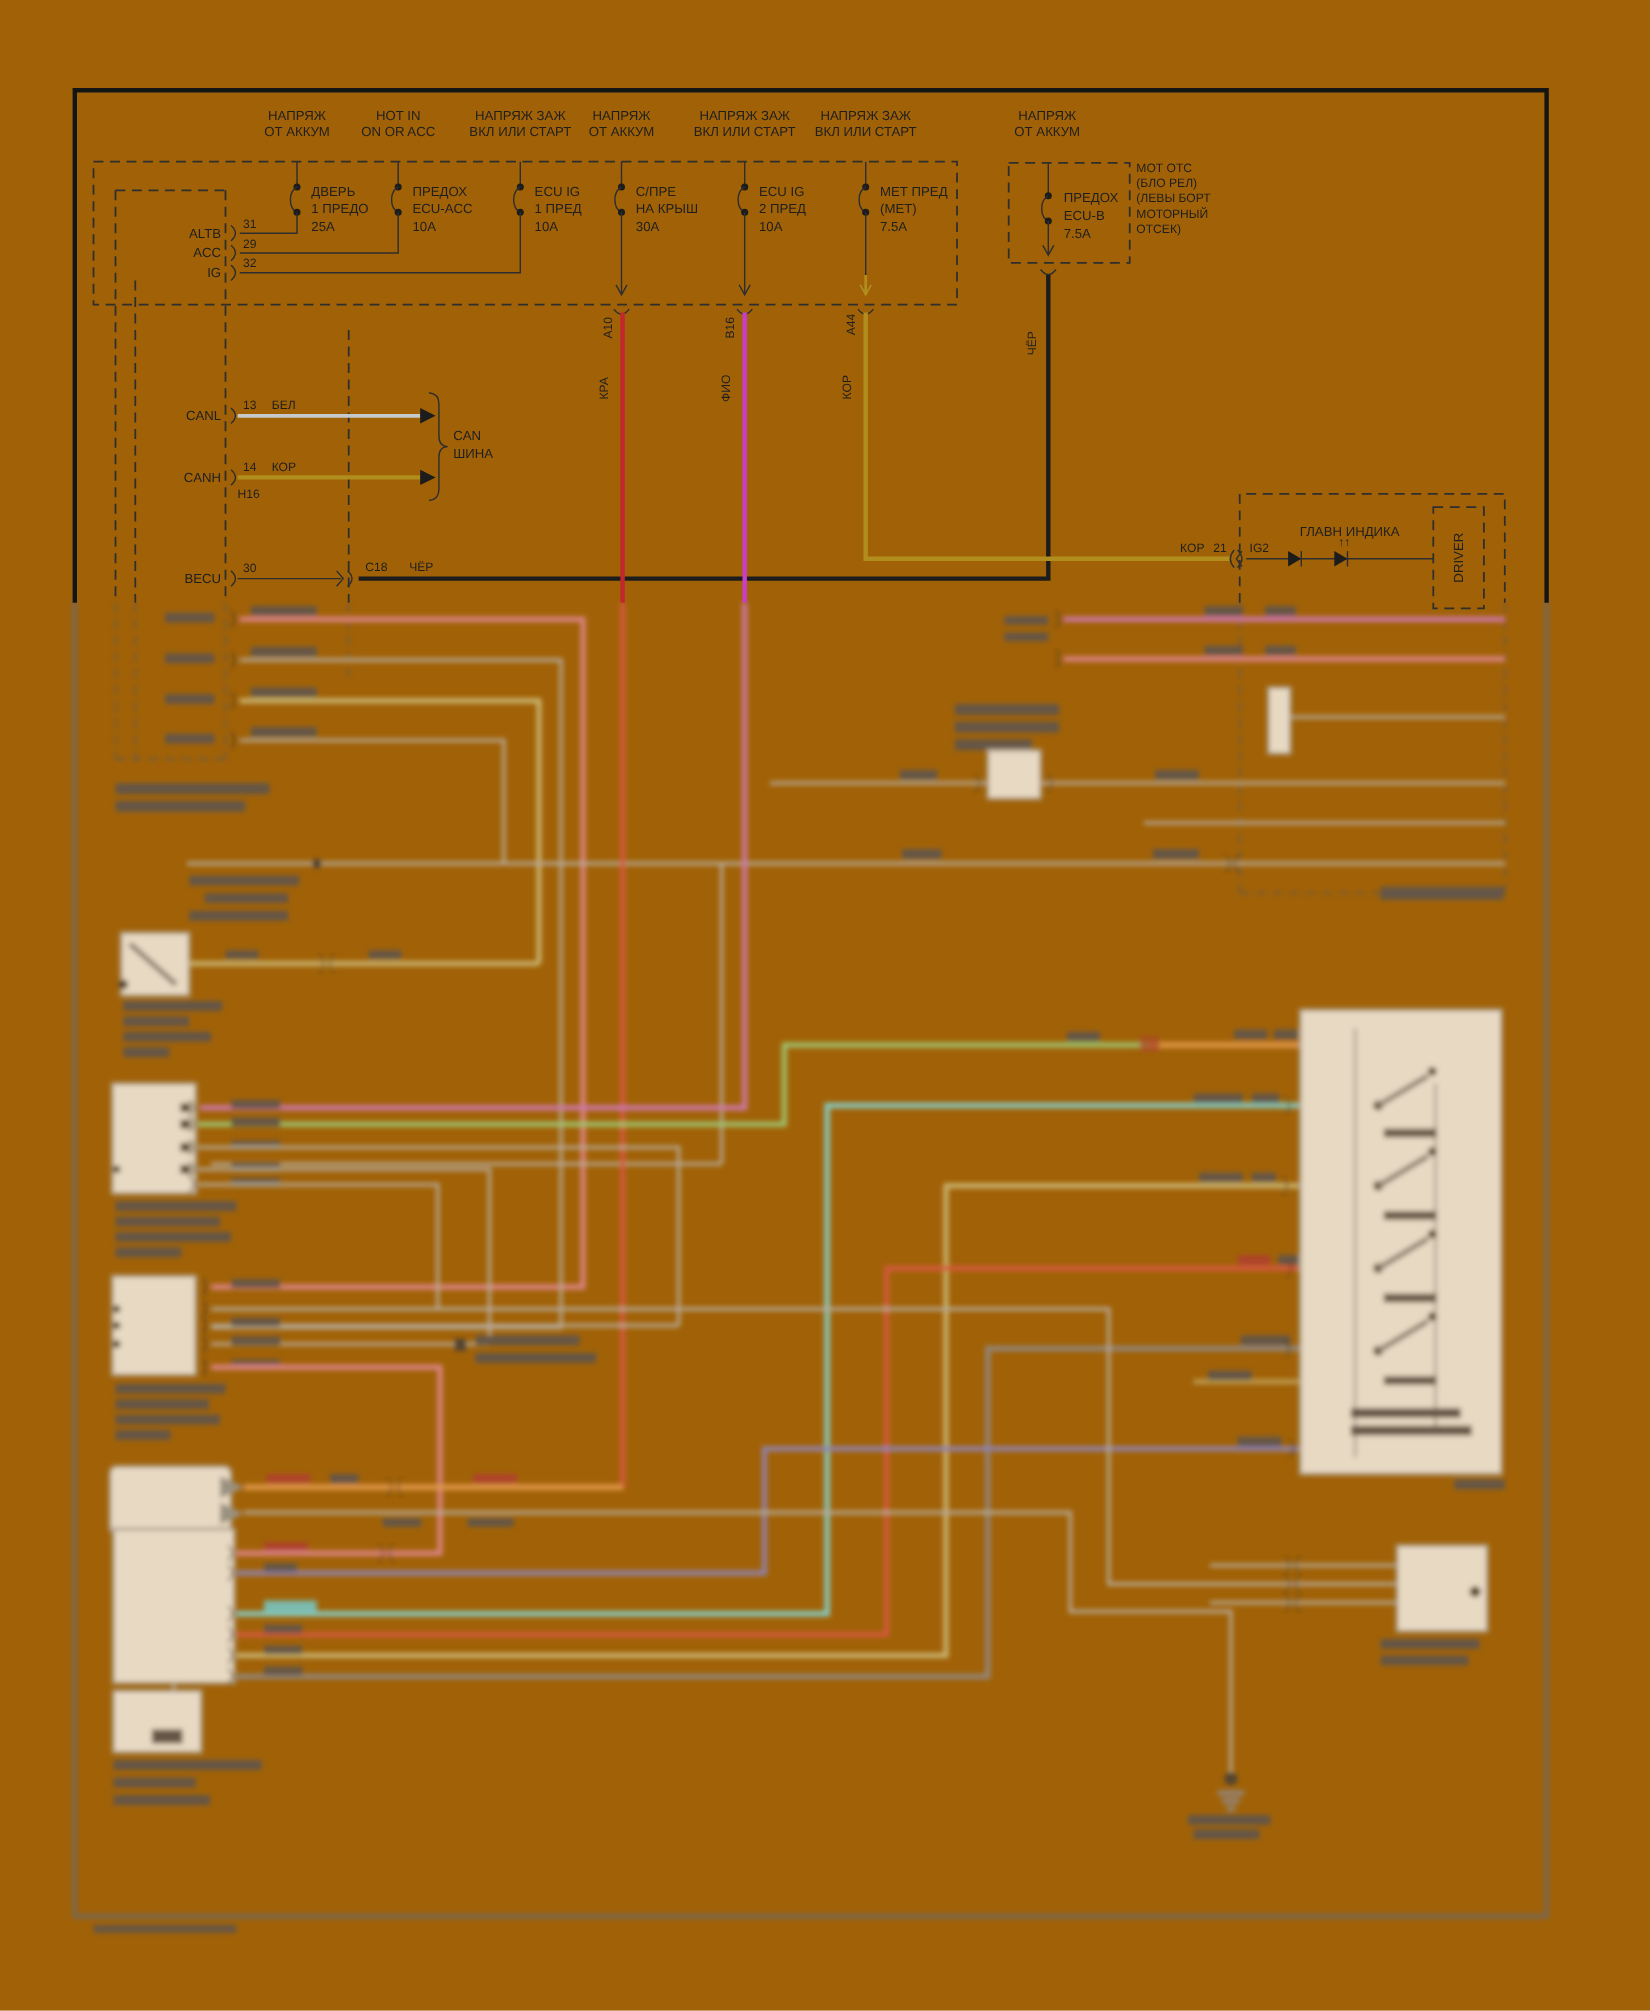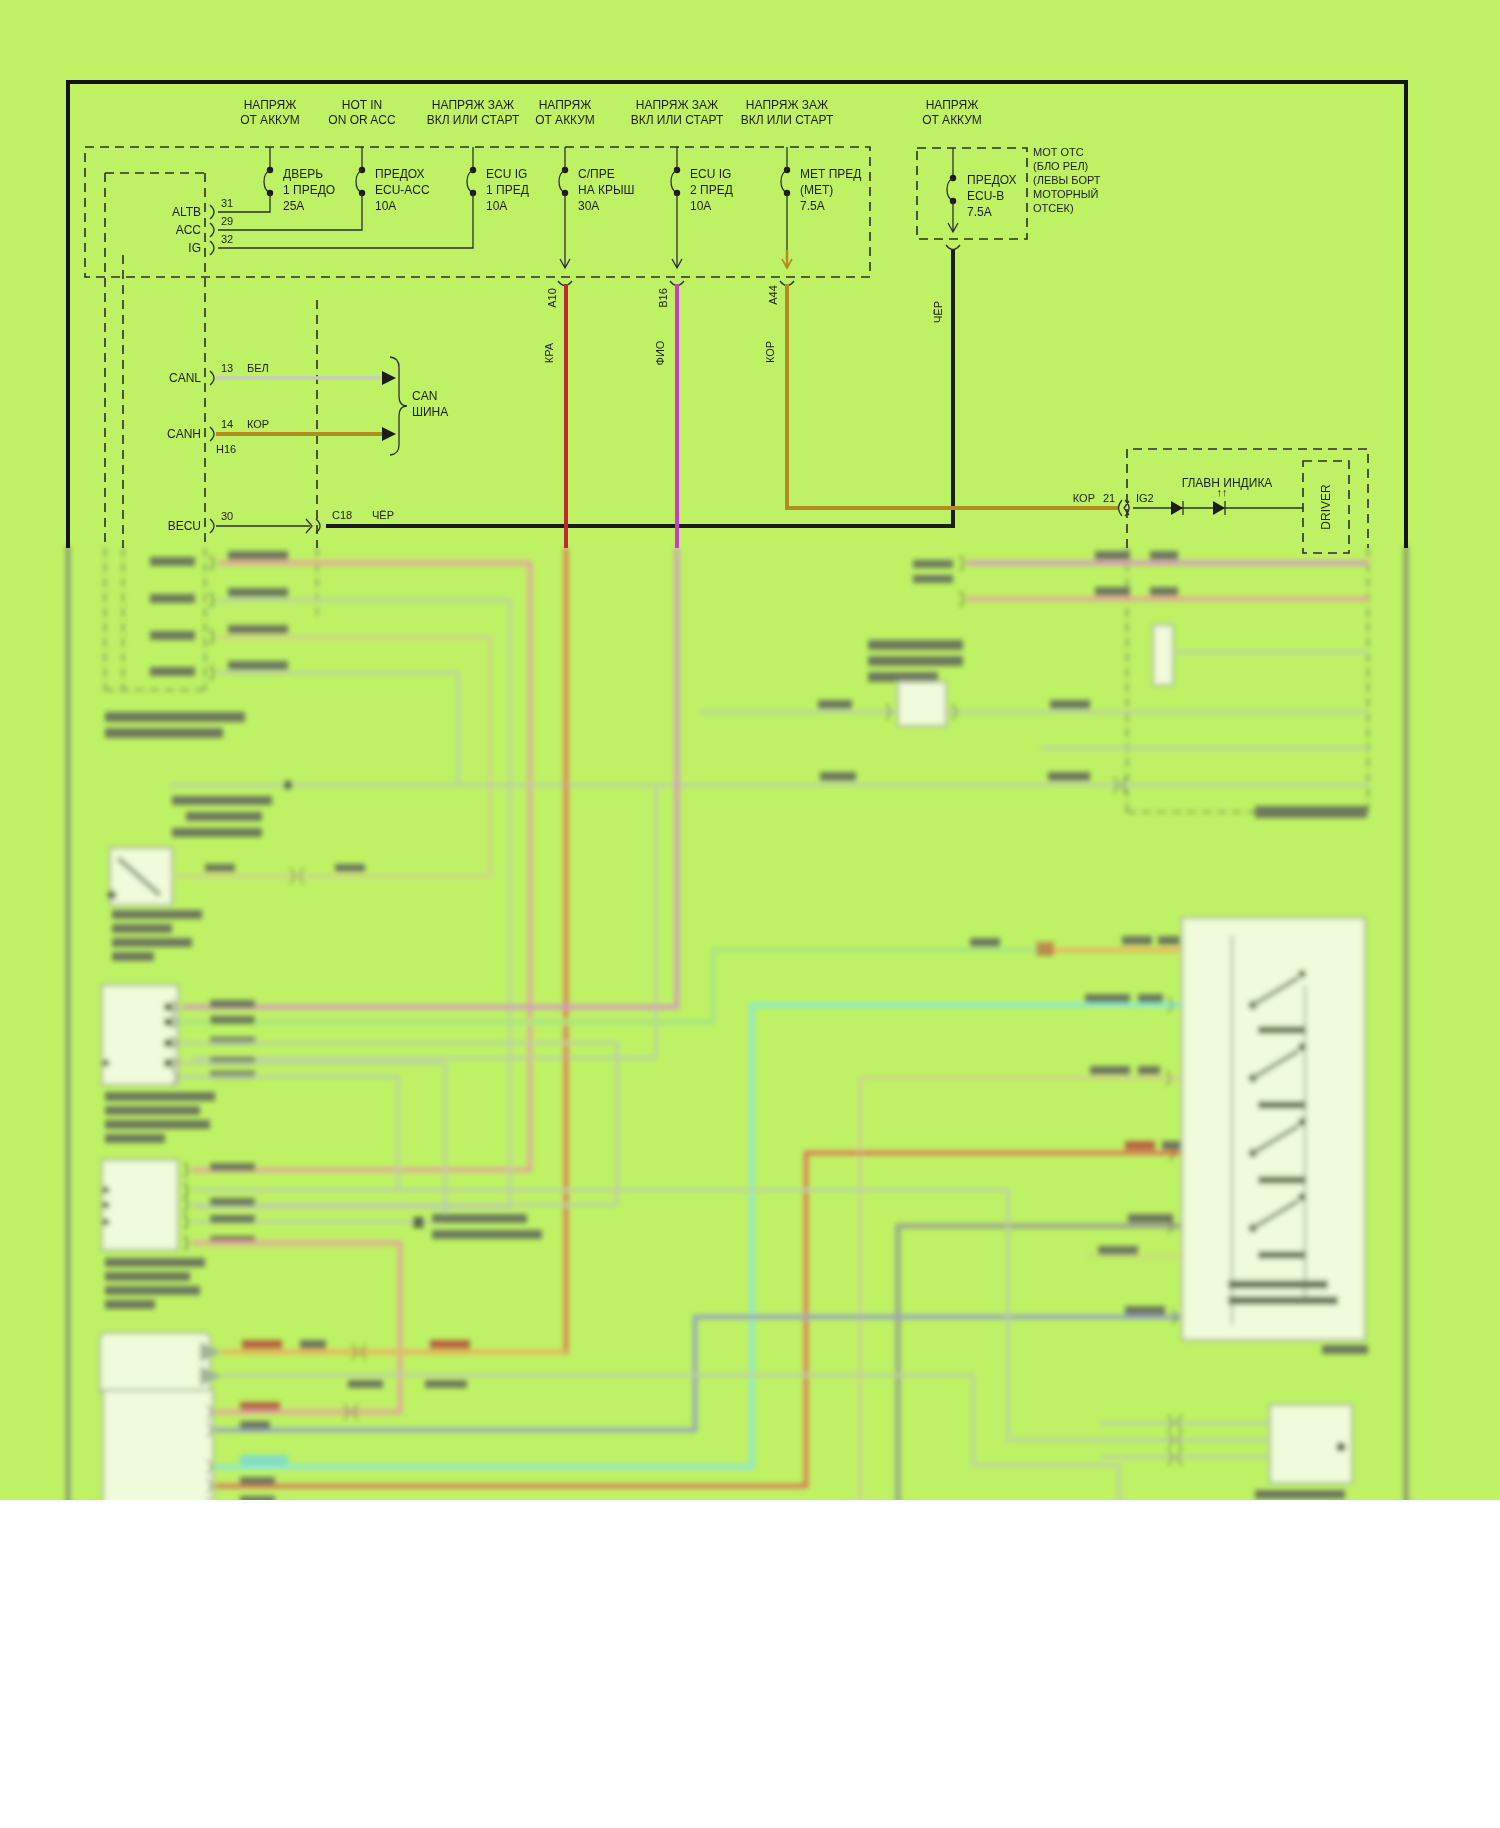--- a/index.html
+++ b/index.html
@@ -1,16 +1,16 @@
 <!DOCTYPE html>
 <html><head>
 <meta charset="utf-8">
 <style>
   html,body{margin:0;padding:0;background:#ffffff;}
-  #stage{position:relative;width:1500px;height:1500px;background:#bef264;overflow:hidden;}
+  #stage{position:relative;width:1500px;height:1828px;background:#a16207;overflow:hidden;}
   svg{position:absolute;left:0;top:0;}
   .t{font-family:"Liberation Sans",sans-serif;font-size:12px;fill:#1e1e1e;}
   .ts{font-family:"Liberation Sans",sans-serif;font-size:11px;fill:#1e1e1e;}
   .tm{text-anchor:middle;}
   .te{text-anchor:end;}
   .dash{stroke:#2e2e2e;stroke-width:1.6;fill:none;stroke-dasharray:9 6;}
   .thin{stroke:#2e2e2e;stroke-width:1.3;fill:none;}
   .border{stroke:#141414;stroke-width:4;fill:none;}
   .borderb{stroke:#6a6a70;stroke-width:4;fill:none;}
   .w-red{stroke:#c4262e;stroke-width:4;fill:none;}

